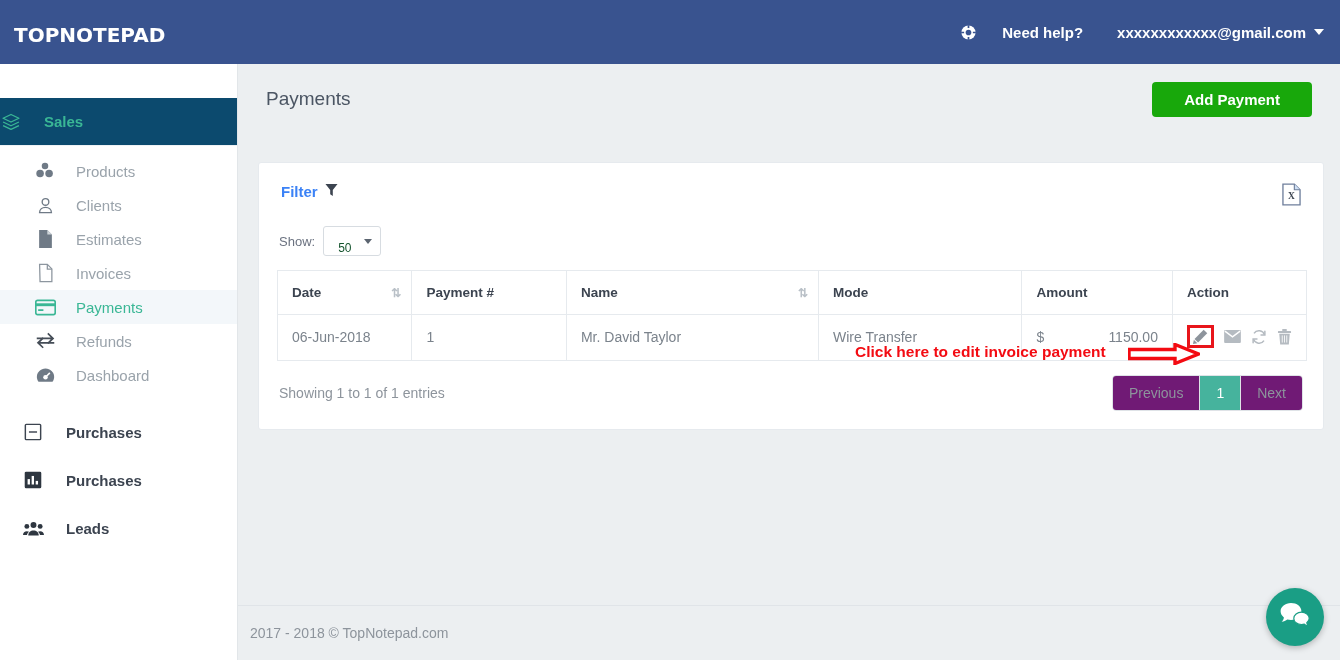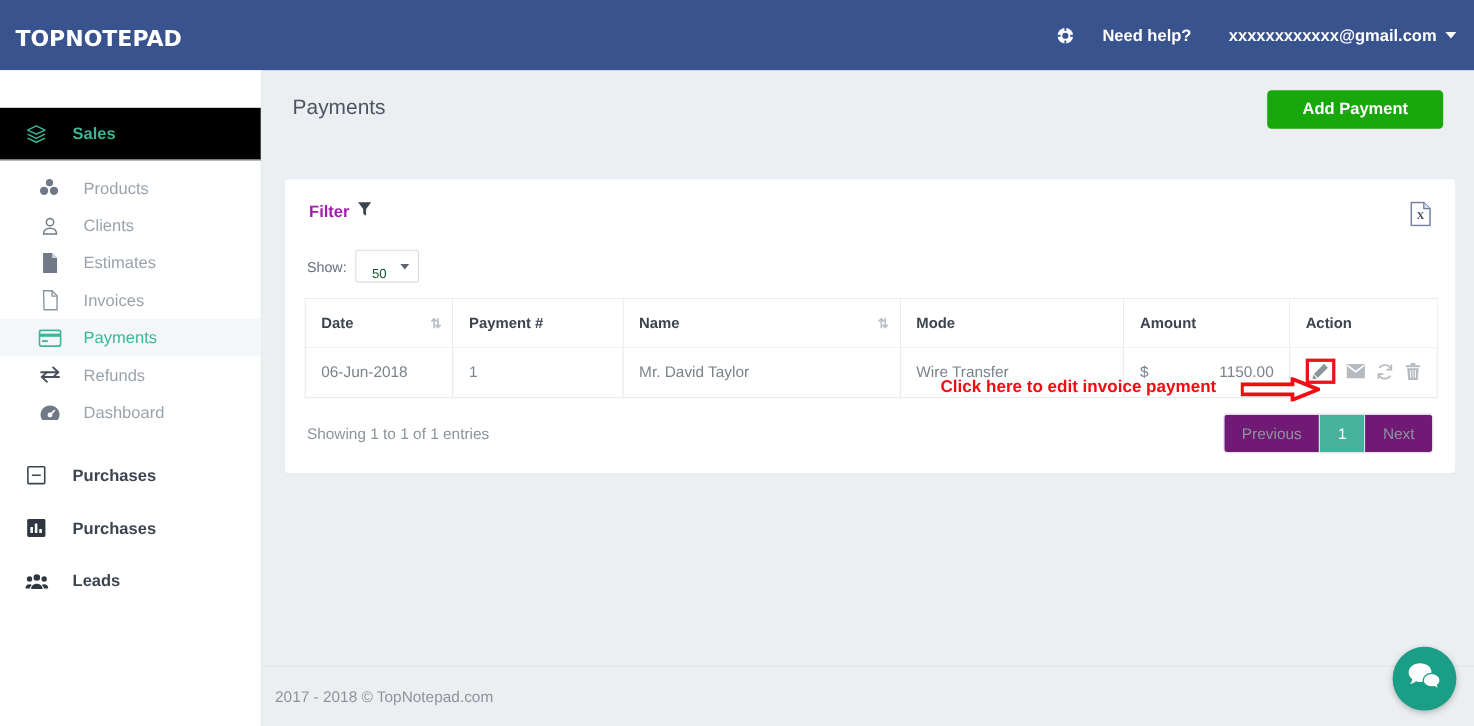--- a/index.html
+++ b/index.html
@@ -46,21 +46,21 @@
   }
 
   
   .sidebar {
     position: absolute; top: 64px; left: 0; width: 238px; height: 596px;
     background: #ffffff; border-right: 1px solid #e2e6e9;
   }
   .side-gap { height: 34px; background: #ffffff; }
   .side-section {
     display: flex; align-items: center; height: 48px;
-    padding-left: 22px; background: #000000; border-bottom: 1px solid #eef2f5;
+    background: #0c4a6e; border-bottom: 1px solid #eef2f5;
   }
   .side-section .s-label {
     color: #3ab795; font-weight: bold; font-size: 15px; margin-left: 22px;
   }
   .side-item {
     display: flex; align-items: center; height: 34px;
     padding-left: 34px; color: #9aa3ab; font-size: 15px;
   }
   .side-item .s-label { margin-left: 20px; }
   .side-item.active { background: #f3f7fa; }
@@ -83,21 +83,21 @@
     background: #18a80b; color: #fff; border: none; border-radius: 4px;
     font-size: 15px; font-weight: bold; padding: 9px 32px; cursor: pointer;
     font-family: "Liberation Sans", sans-serif;
   }
 
   .card {
     position: absolute; top: 98px; left: 20px; width: 1066px;
     background: #ffffff; border: 1px solid #e6eaee; border-radius: 3px;
   }
   .card-top { display: flex; align-items: flex-start; justify-content: space-between; padding: 20px 22px 0 22px; }
-  .filter-lbl { font-size: 15px; font-weight: bold; color: #a21caf; display: flex; align-items: center; }
+  .filter-lbl { font-size: 15px; font-weight: bold; color: #3b82f6; display: flex; align-items: flex-start; }
   .filter-lbl .fi { margin-left: 7px; }
   .xls { cursor: pointer; }
 
   .showrow { display: flex; align-items: center; padding: 16px 0 14px 20px; }
   .show-lbl { color: #6b7280; font-size: 13px; margin-right: 8px; }
   .select {
     position: relative; width: 58px; height: 30px; border: 1px solid #d7dce1;
     border-radius: 3px; background: #fff; display: flex; align-items: flex-end;
     font-size: 12px; color: #14532d; padding-left: 14px; cursor: pointer;
   }

